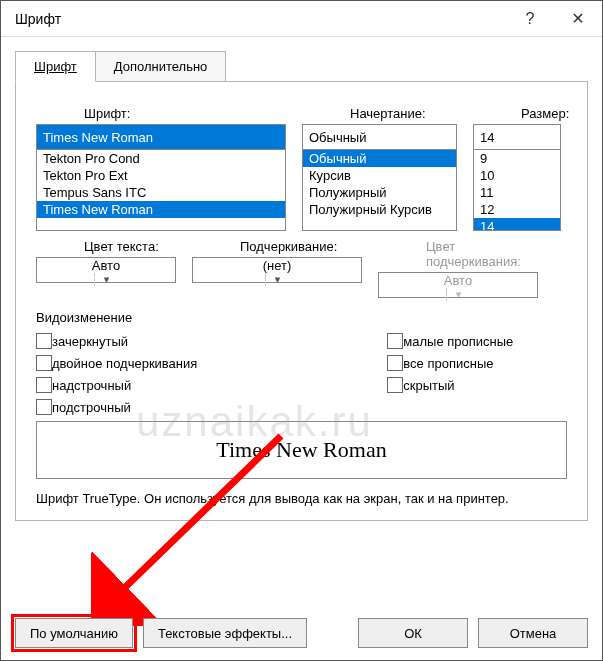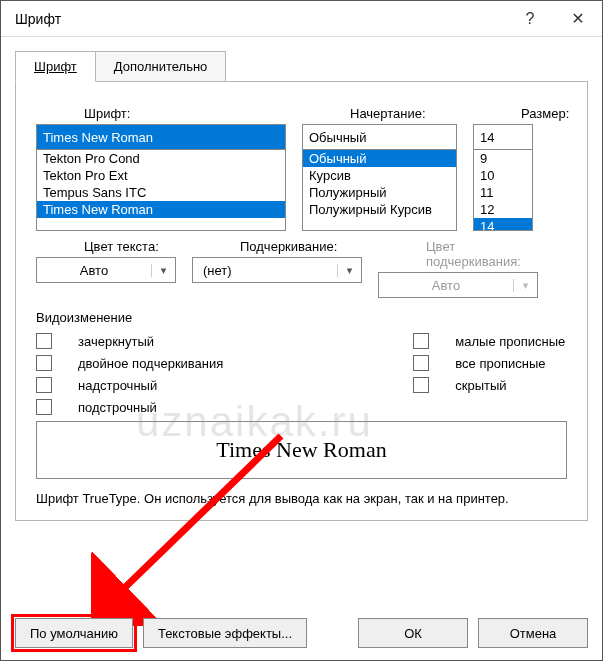--- a/index.html
+++ b/index.html
@@ -18,30 +18,30 @@
   .lbl { font-size: 13px; margin-bottom: 3px; margin-left: 48px; }
   .txtfield { height: 26px; border: 1px solid #888; padding: 0 6px; display: flex; align-items: center; background: #fff; }
   .txtfield.sel { background: #0078d7; color: #fff; }
   .listbox { border: 1px solid #888; height: 82px; overflow-y: scroll; background: #fff; }
   .listbox::-webkit-scrollbar { width: 19px; }
   .listbox::-webkit-scrollbar-track { background: #efefef; border-left: 1px solid #ccc; }
   .listbox::-webkit-scrollbar-thumb { background: #c8c8c8; }
   .listbox::-webkit-scrollbar-button { background: #efefef; height: 18px; border: 1px solid #ccc; display:block;}
   .li { padding: 1px 6px; white-space: nowrap; }
   .li.sel { background: #0078d7; color: #fff; }
-  .combo { display: flex; height: 26px; border: 1px solid #888; background: #fff; align-items: center; }
+  .combo { display: flex; height: 26px; border: 1px solid #888; background: #fff; align-items: center; flex-direction: column; }
   .combo span { flex: 1; padding: 0 10px; text-align: center; }
   .combo span.left { text-align: left; }
   .combo .arrow { width: 24px; text-align: center; border-left: 1px solid #ccc; font-size: 11px; color: #555; }
   .combo.disabled { color: #9a9a9a; }
   .combo.disabled .arrow { color: #bbb; }
   .section-label { font-size: 13px; margin: 12px 0 8px 0; }
   .checks { display: flex; gap: 70px; }
   .checkcol { display: flex; flex-direction: column; gap: 6px; }
-  .chk { display: flex; align-items: center; gap: 26px; }
+  .chk { display: flex; align-items: center; gap: 0; }
   .chk .box { width: 16px; height: 16px; border: 1px solid #666; background: #fff; }
   .preview { border: 1px solid #888; height: 58px; display: flex; align-items: center; justify-content: center; margin-top: 6px; }
   .preview-text { font-family: "Times New Roman", serif; font-size: 22px; }
   .hint { font-size: 13px; margin-top: 12px; }
   .buttons { position: absolute; bottom: 12px; left: 14px; right: 14px; display: flex; gap: 10px; }
   .button { height: 30px; border: 1px solid #888; background: #efefef; display: flex; align-items: center; justify-content: center; padding: 0 14px; min-width: 110px; font-size: 13px; }
   .button.highlight { outline: 3px solid #ff0000; outline-offset: 1px; }
   .spacer { flex: 1; }
   .disabled-label { color: #9a9a9a; }
   .arrow-overlay { position: absolute; pointer-events: none; }
@@ -85,21 +85,21 @@
         <div class="txtfield">
             <span>Обычный</span>
           </div>
         <div class="listbox" style="margin-top:-1px">
           <div class="li sel">Обычный</div>
           <div class="li">Курсив</div>
           <div class="li">Полужирный</div>
           <div class="li">Полужирный Курсив</div>
         </div>
       </div>
-      <div class="col" style="width:60px">
+      <div class="col" style="width:88px">
         <div class="lbl">Размер:</div>
         <div class="txtfield">
             <span>14</span>
           </div>
         <div class="listbox" style="margin-top:-1px">
           <div class="li">9</div>
           <div class="li">10</div>
           <div class="li">11</div>
           <div class="li">12</div>
           <div class="li sel">14</div>

